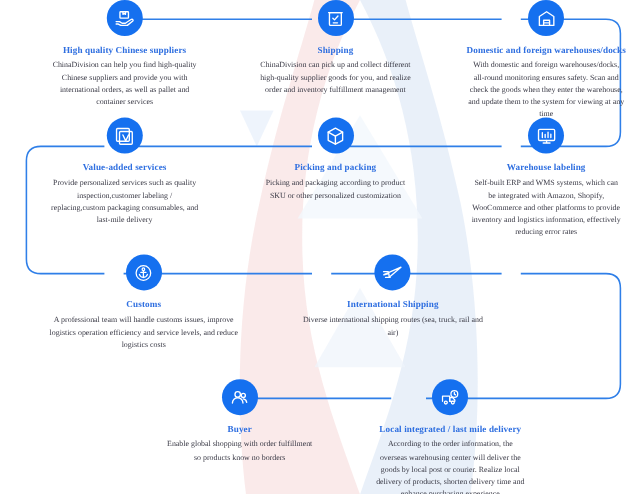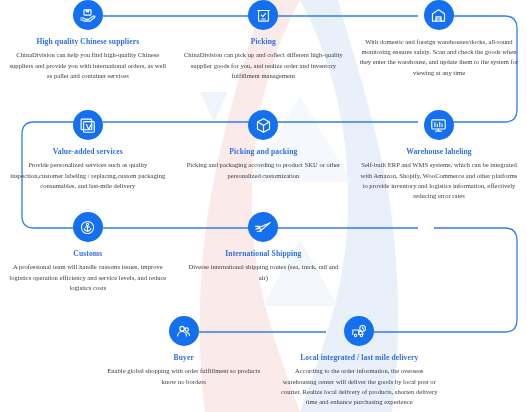--- a/index.html
+++ b/index.html
@@ -43,30 +43,31 @@
     height: 412px;
   }
 
   .flow-row {
     position: absolute;
     left: 0;
     width: 527px;
     display: flex;
   }
   .row-1 { top: 0px; }
-  .row-2 { top: 110px; }
+  .row-2 { top: 98px; }
   .row-3 { top: 212px; }
   .row-4 { top: 316px; }
 
   .flow-step {
     width: 175.6px;
     display: flex;
     flex-direction: column;
     align-items: center;
     text-align: center;
+    padding-left: 32px;
   }
   .row-4 .flow-step { width: 175.6px; align-items: center; }
 
   .step-icon {
     width: 30px;
     height: 30px;
     border-radius: 50%;
     background: #1570ef;
     display: flex;
     align-items: center;
@@ -145,32 +146,33 @@
 
     <div class="flow-step">
       <div class="step-icon">
         <svg width="17" height="17" viewBox="0 0 24 24" fill="none" stroke="#ffffff" stroke-width="1.6" stroke-linecap="round" stroke-linejoin="round">
           <path d="M4 5h16"></path>
           <rect x="5" y="5" width="14" height="15" rx="1.4"></rect>
           <path d="M9 11.5l2 2 4-4.5"></path>
           <path d="M9.5 17h5"></path>
         </svg>
       </div>
-      <div class="step-title">Picking</div>
+      <div class="step-title">Shipping</div>
       <div class="step-desc">ChinaDivision can pick up and collect different high-quality supplier goods for you, and realize order and inventory fulfillment management</div>
     </div>
 
     <div class="flow-step">
       <div class="step-icon">
         <svg width="17" height="17" viewBox="0 0 24 24" fill="none" stroke="#ffffff" stroke-width="1.6" stroke-linecap="round" stroke-linejoin="round">
           <path d="M3.5 9.5L12 4l8.5 5.5V20h-17z"></path>
           <path d="M8.5 20v-6h7v6"></path>
           <path d="M8.5 17h7"></path>
         </svg>
       </div>
+      <div class="step-title">Domestic and foreign warehouses/docks</div>
       <div class="step-desc">With domestic and foreign warehouses/docks, all-round monitoring ensures safety. Scan and check the goods when they enter the warehouse, and update them to the system for viewing at any time</div>
     </div>
   </div>
 
   <div class="flow-row row-2">
 
     <div class="flow-step">
       <div class="step-icon">
         <svg width="17" height="17" viewBox="0 0 24 24" fill="none" stroke="#ffffff" stroke-width="1.6" stroke-linecap="round" stroke-linejoin="round">
           <rect x="3" y="3" width="15" height="15" rx="1.2"></rect>

